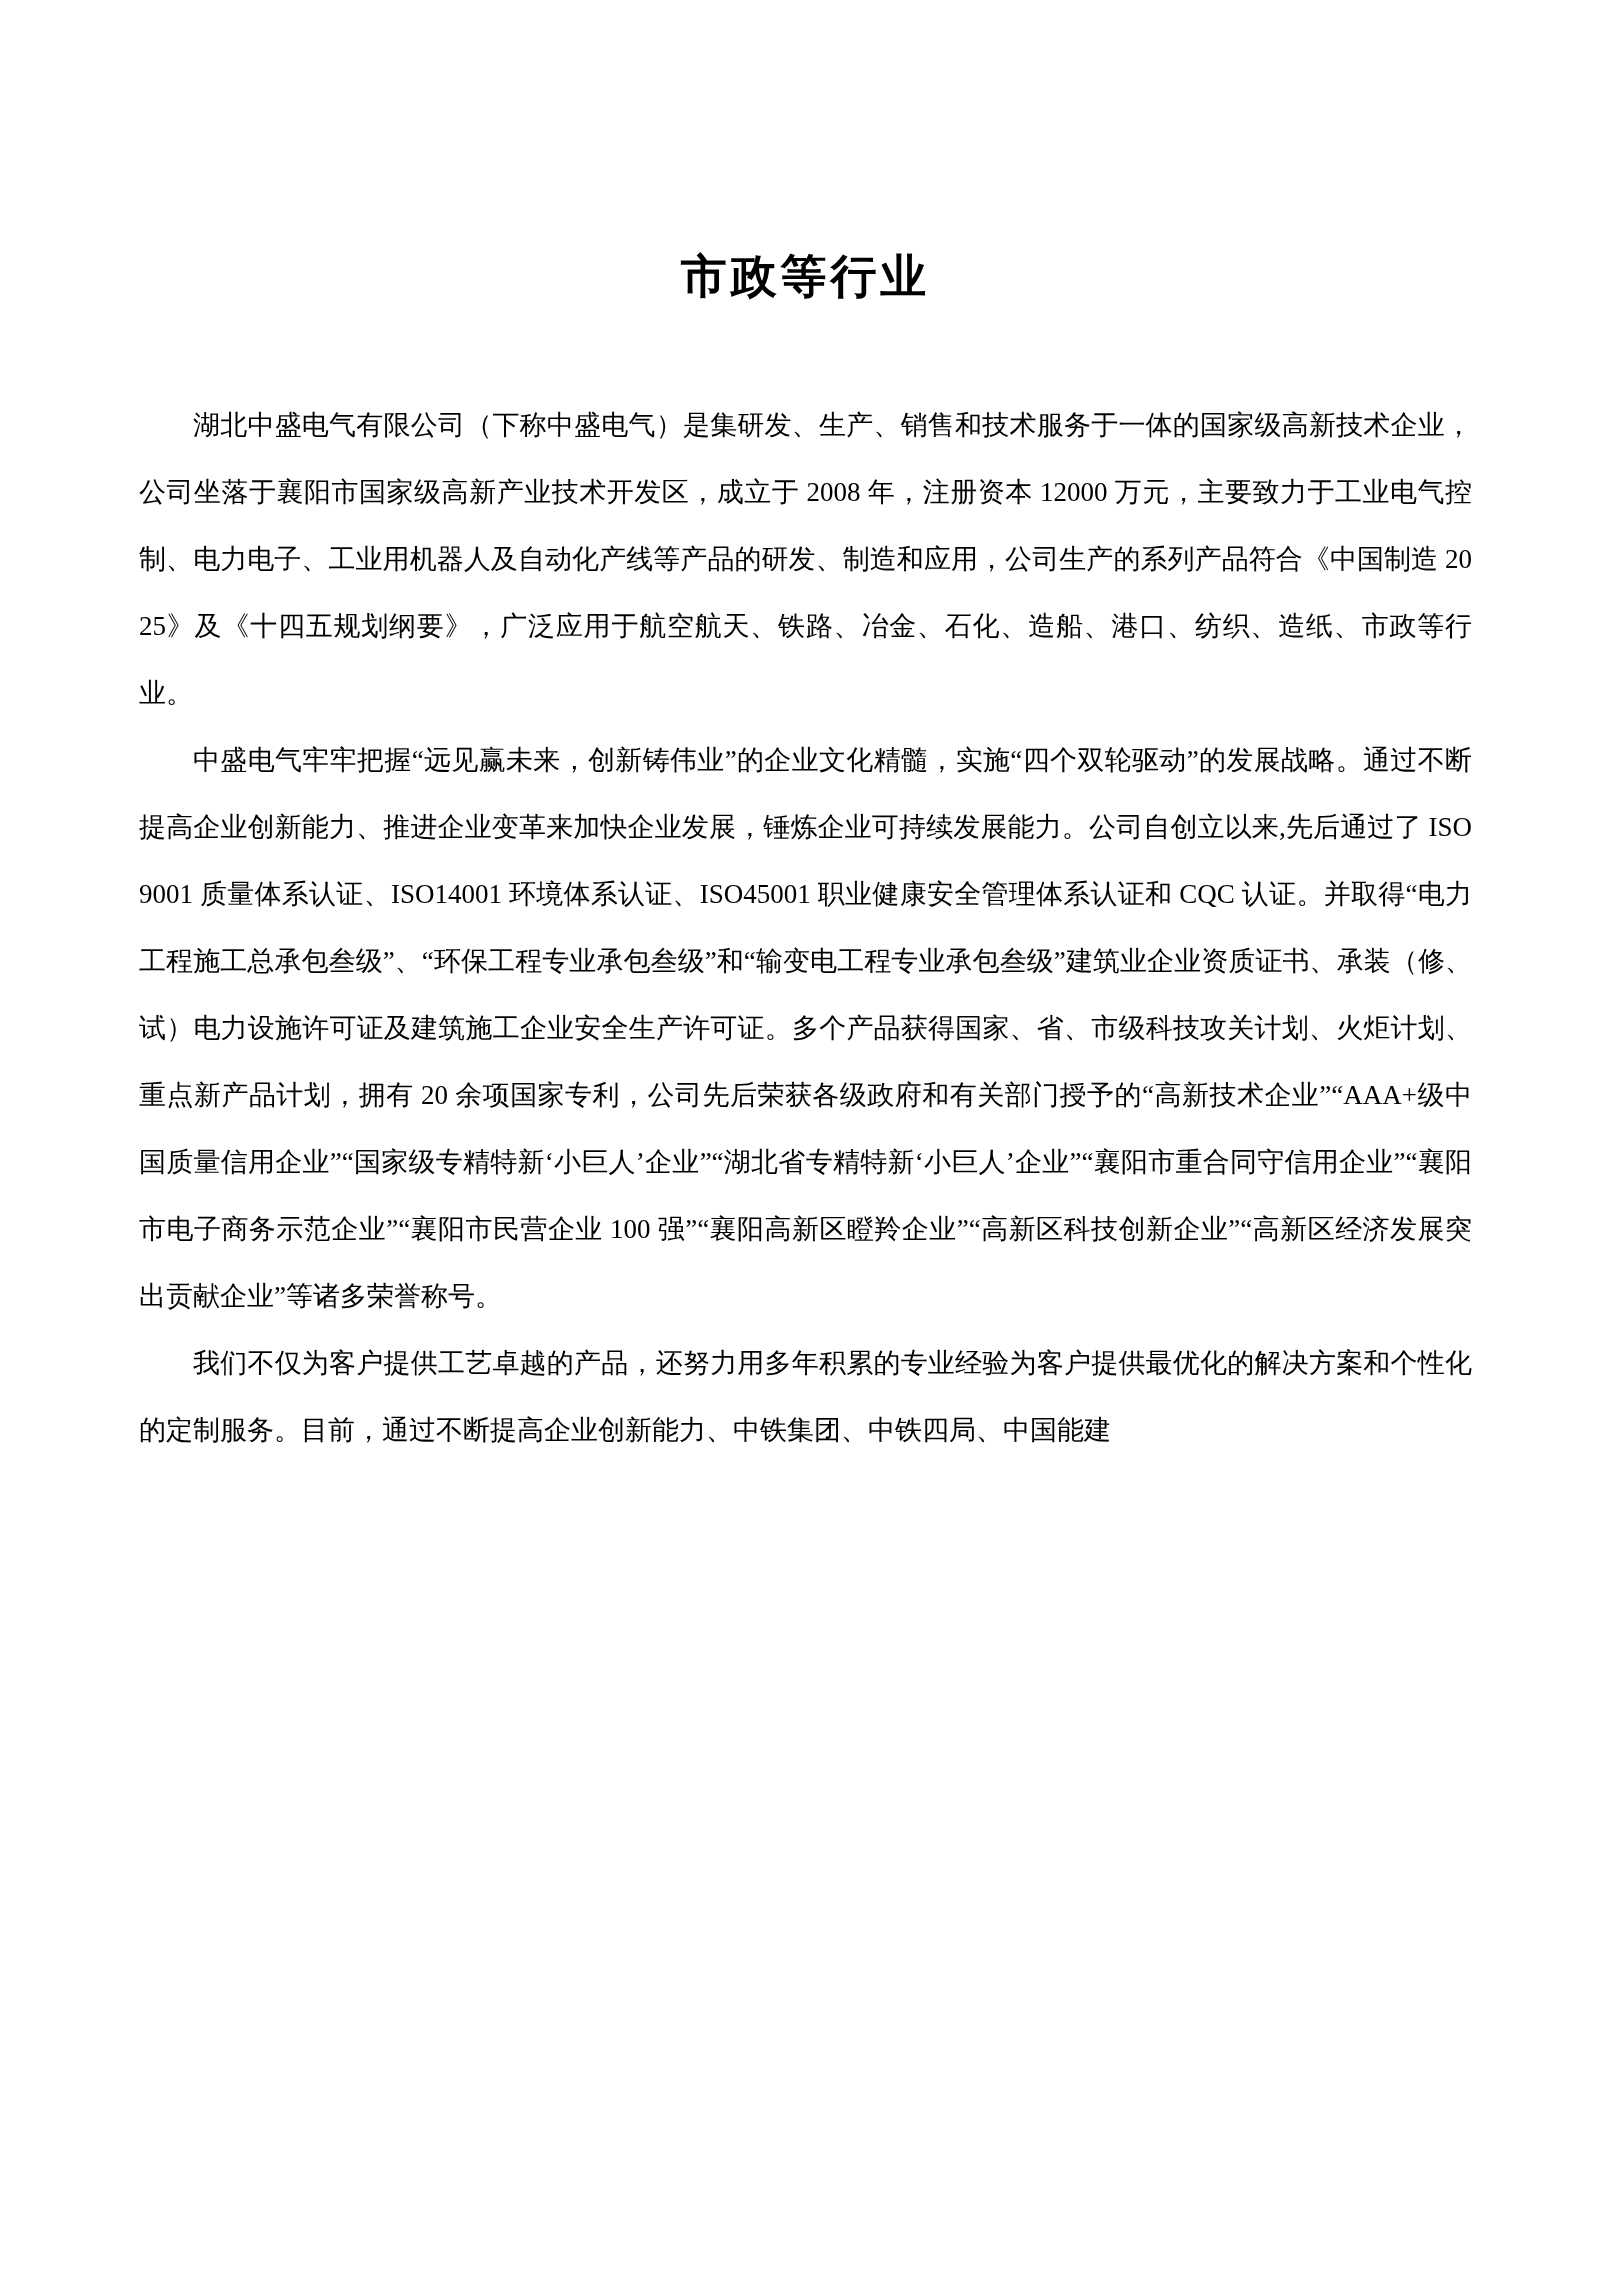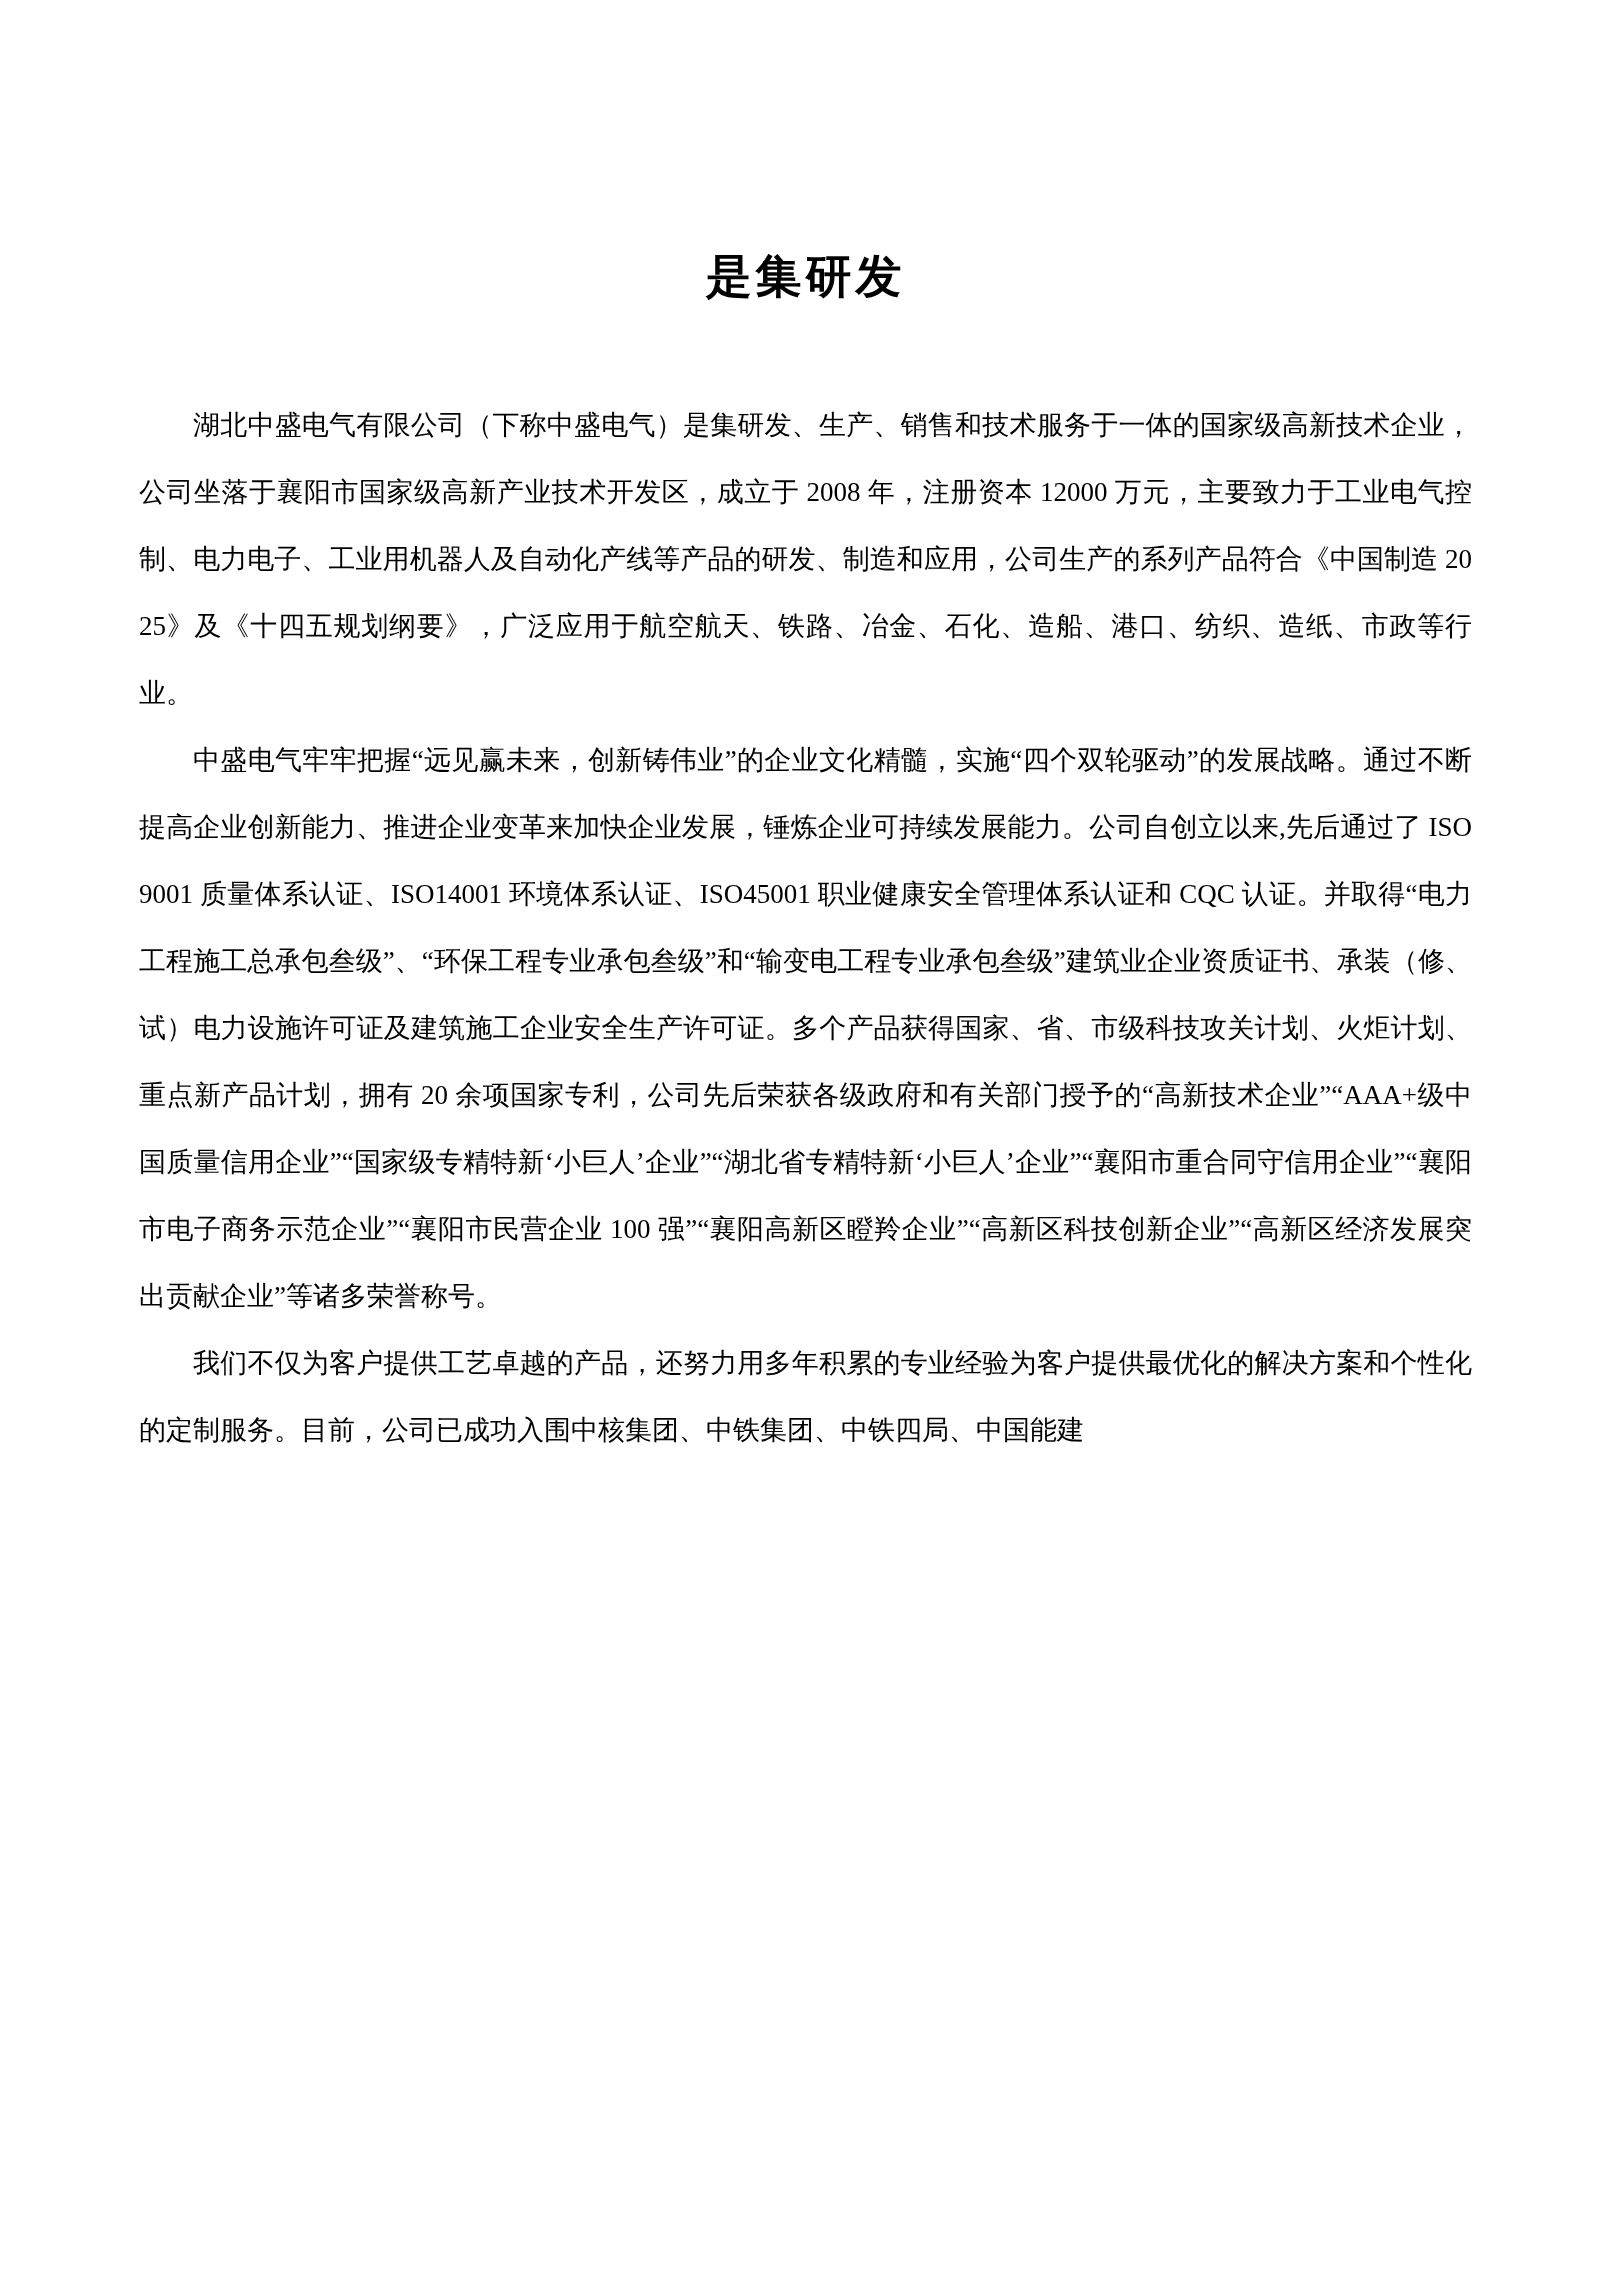--- a/index.html
+++ b/index.html
@@ -34,20 +34,20 @@
     text-align: justify;
     text-indent: 2em;
     word-break: break-all;
     font-weight: 300;
   }
 </style>
 </head>
 <body>
 
 <div class="page">
-  <h1 class="doc-title">是集研发</h1>
+  <h1 class="doc-title">市政等行业</h1>
   <div class="doc-body">
     <p>湖北中盛电气有限公司（下称中盛电气）是集研发、生产、销售和技术服务于一体的国家级高新技术企业，公司坐落于襄阳市国家级高新产业技术开发区，成立于 2008 年，注册资本 12000 万元，主要致力于工业电气控制、电力电子、工业用机器人及自动化产线等产品的研发、制造和应用，公司生产的系列产品符合《中国制造 2025》及《十四五规划纲要》，广泛应用于航空航天、铁路、冶金、石化、造船、港口、纺织、造纸、市政等行业。</p>
     <p>中盛电气牢牢把握“远见赢未来，创新铸伟业”的企业文化精髓，实施“四个双轮驱动”的发展战略。通过不断提高企业创新能力、推进企业变革来加快企业发展，锤炼企业可持续发展能力。公司自创立以来,先后通过了 ISO9001 质量体系认证、ISO14001 环境体系认证、ISO45001 职业健康安全管理体系认证和 CQC 认证。并取得“电力工程施工总承包叁级”、“环保工程专业承包叁级”和“输变电工程专业承包叁级”建筑业企业资质证书、承装（修、试）电力设施许可证及建筑施工企业安全生产许可证。多个产品获得国家、省、市级科技攻关计划、火炬计划、重点新产品计划，拥有 20 余项国家专利，公司先后荣获各级政府和有关部门授予的“高新技术企业”“AAA+级中国质量信用企业”“国家级专精特新‘小巨人’企业”“湖北省专精特新‘小巨人’企业”“襄阳市重合同守信用企业”“襄阳市电子商务示范企业”“襄阳市民营企业 100 强”“襄阳高新区瞪羚企业”“高新区科技创新企业”“高新区经济发展突出贡献企业”等诸多荣誉称号。</p>
-    <p>我们不仅为客户提供工艺卓越的产品，还努力用多年积累的专业经验为客户提供最优化的解决方案和个性化的定制服务。目前，公司已成功入围中核集团、中铁集团、中铁四局、中国能建</p>
+    <p>我们不仅为客户提供工艺卓越的产品，还努力用多年积累的专业经验为客户提供最优化的解决方案和个性化的定制服务。目前，通过不断提高企业创新能力、中铁集团、中铁四局、中国能建</p>
   </div>
 </div>
 
 
 </body></html>

